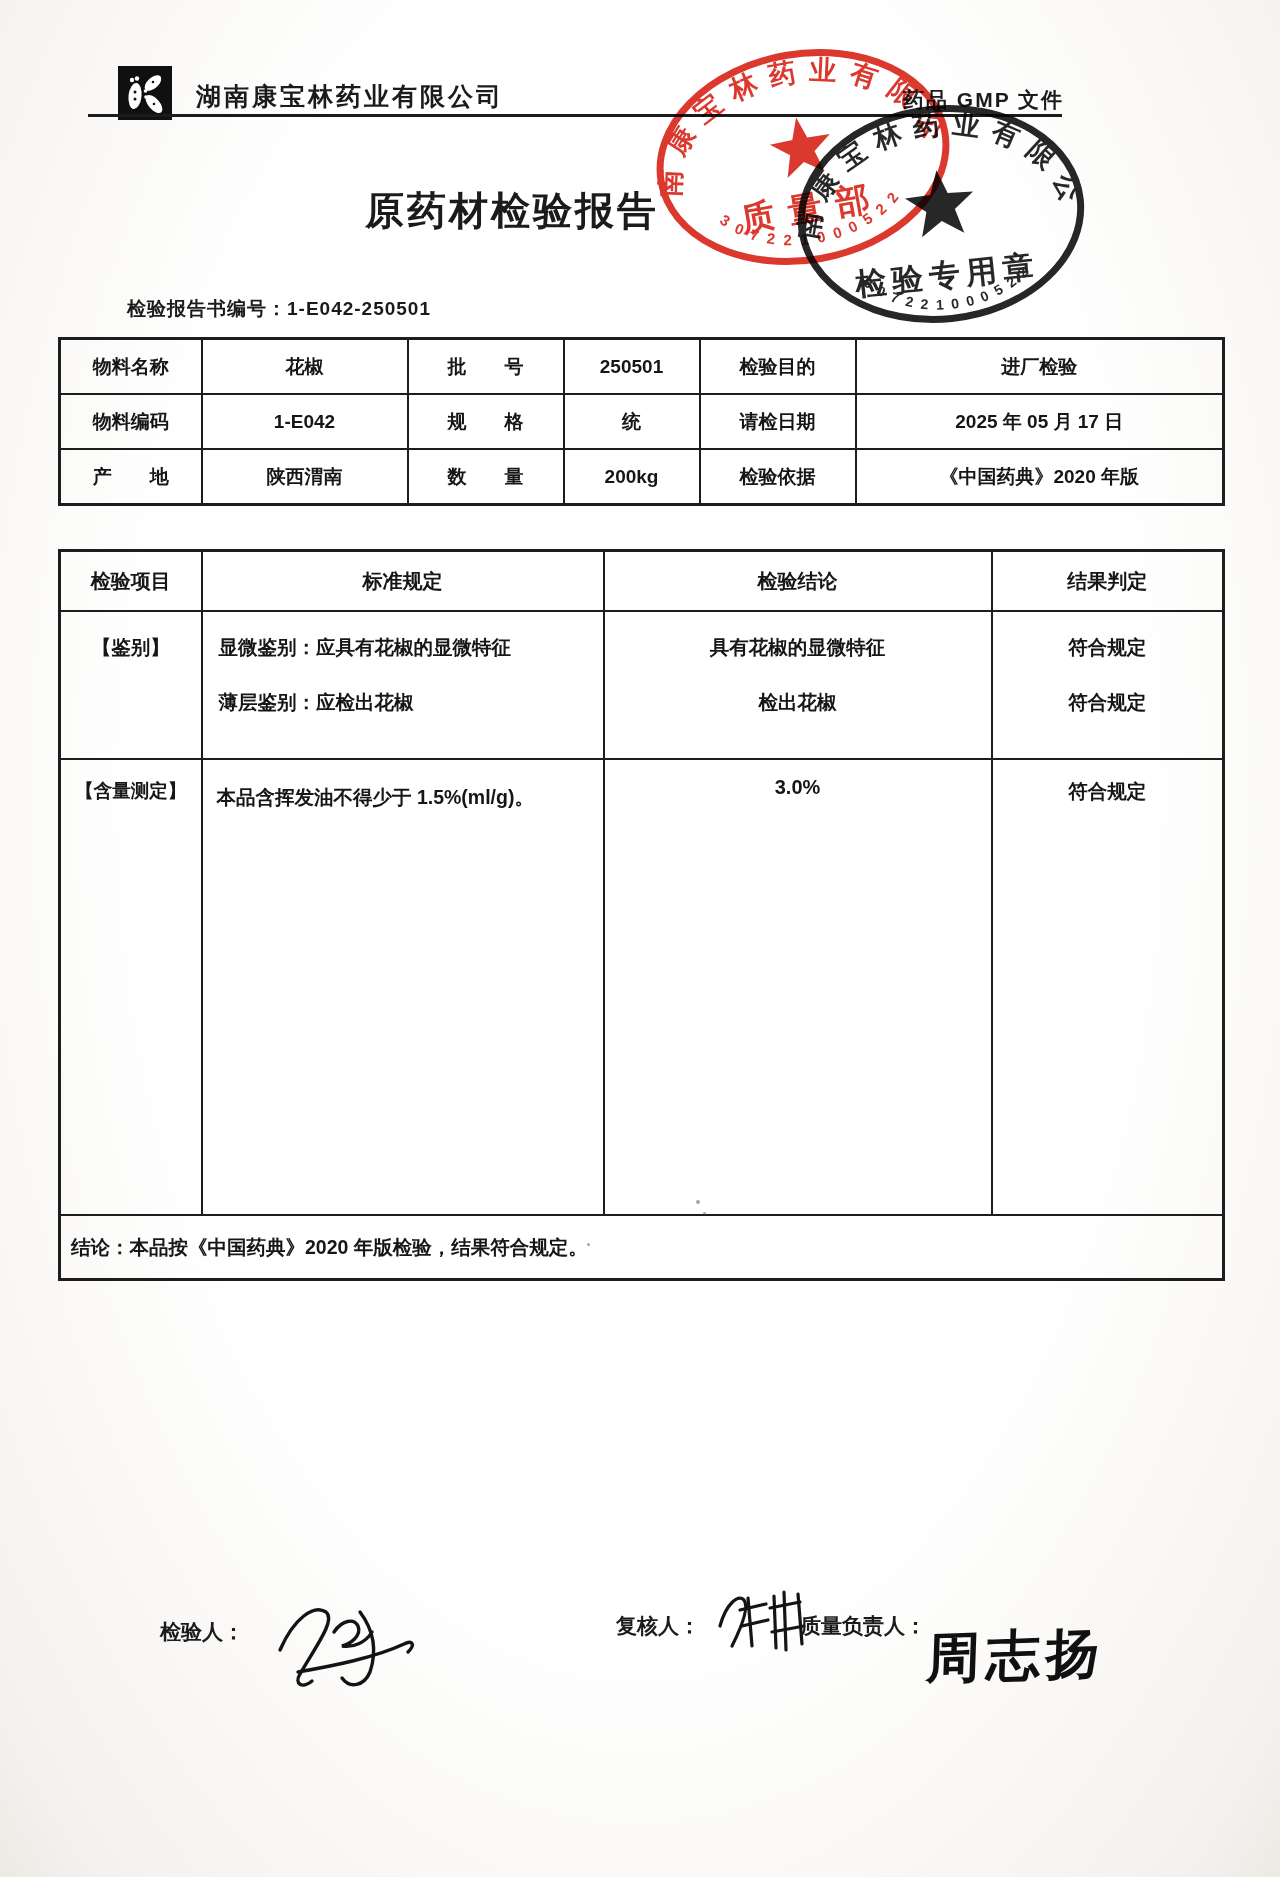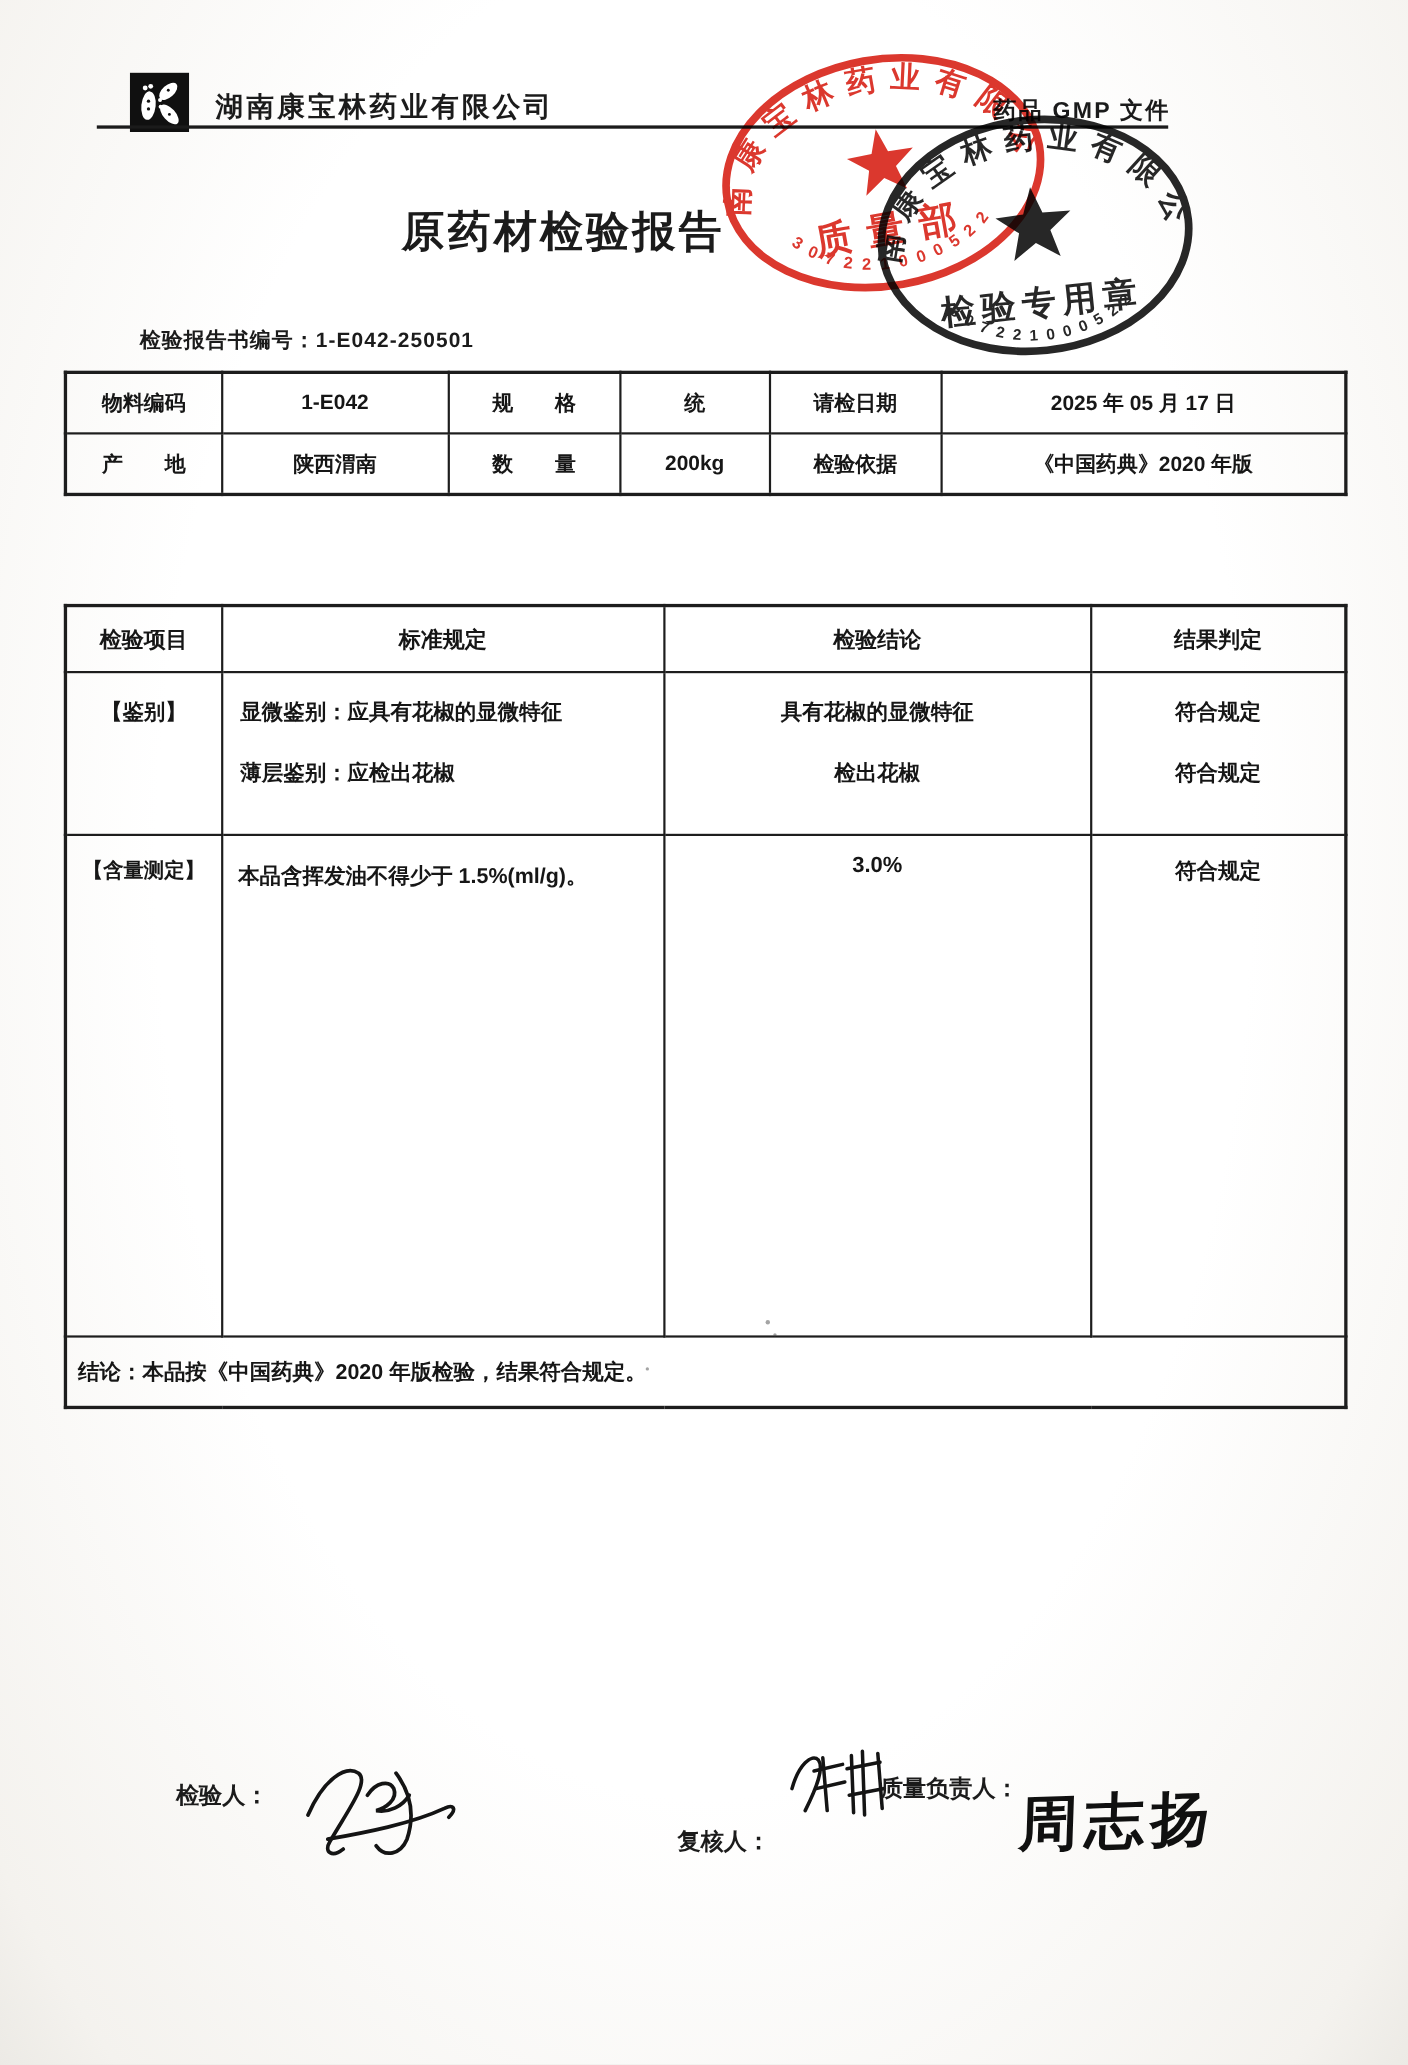--- a/index.html
+++ b/index.html
@@ -116,20 +116,28 @@
   <table class="info-table">
     <colgroup>
         <col style="width:142px">
         <col style="width:206px">
         <col style="width:156px">
         <col style="width:136px">
         <col style="width:156px">
         <col style="width:368px">
       </colgroup>
     <tbody>
+        <tr>
+      <td>物料名称</td>
+      <td>花椒</td>
+      <td>批　　号</td>
+      <td>250501</td>
+      <td>检验目的</td>
+      <td>进厂检验</td>
+    </tr>
     <tr>
       <td>物料编码</td>
       <td>1-E042</td>
       <td>规　　格</td>
       <td>统</td>
       <td>请检日期</td>
       <td>2025 年 05 月 17 日</td>
     </tr>
     <tr>
       <td>产　　地</td>
@@ -186,21 +194,21 @@
   <div class="sig-label" style="left:160px;top:1618px;">检验人：</div>
   <svg class="sig-svg" style="left:242px;top:1588px;" width="185" height="112" viewBox="0 0 185 112">
     <g fill="none" stroke="#141414" stroke-width="3.4" stroke-linecap="round">
       <path d="M38 62 C52 30 72 16 84 24 C94 32 74 58 58 86 C52 96 60 101 70 93"></path>
       <path d="M92 44 C100 32 112 30 116 38 C120 48 108 56 100 58 C112 60 124 54 130 44"></path>
       <path d="M118 24 C130 40 136 60 128 84 C122 98 108 101 100 90"></path>
       <path d="M56 84 C90 78 132 70 162 56 C170 52 174 56 166 64"></path>
     </g>
   </svg>
 
-  <div class="sig-label" style="left:616px;top:1612px;margin-top:48px;">复核人：</div>
+  <div class="sig-label" style="left:616px;top:1612px;">复核人：</div>
   <svg class="sig-svg" style="left:708px;top:1582px;" width="118" height="80" viewBox="0 0 118 80">
     <g fill="none" stroke="#141414" stroke-width="3.2" stroke-linecap="round">
       <path d="M12 44 C18 22 30 12 36 18 C42 26 32 48 24 64"></path>
       <path d="M40 16 L44 64"></path>
         <path d="M32 28 L58 22"></path>
         <path d="M34 44 L60 38"></path>
       <path d="M66 14 L68 66"></path>
         <path d="M62 26 L92 20"></path>
       <path d="M76 10 L78 68"></path>
         <path d="M90 12 L94 62"></path>

